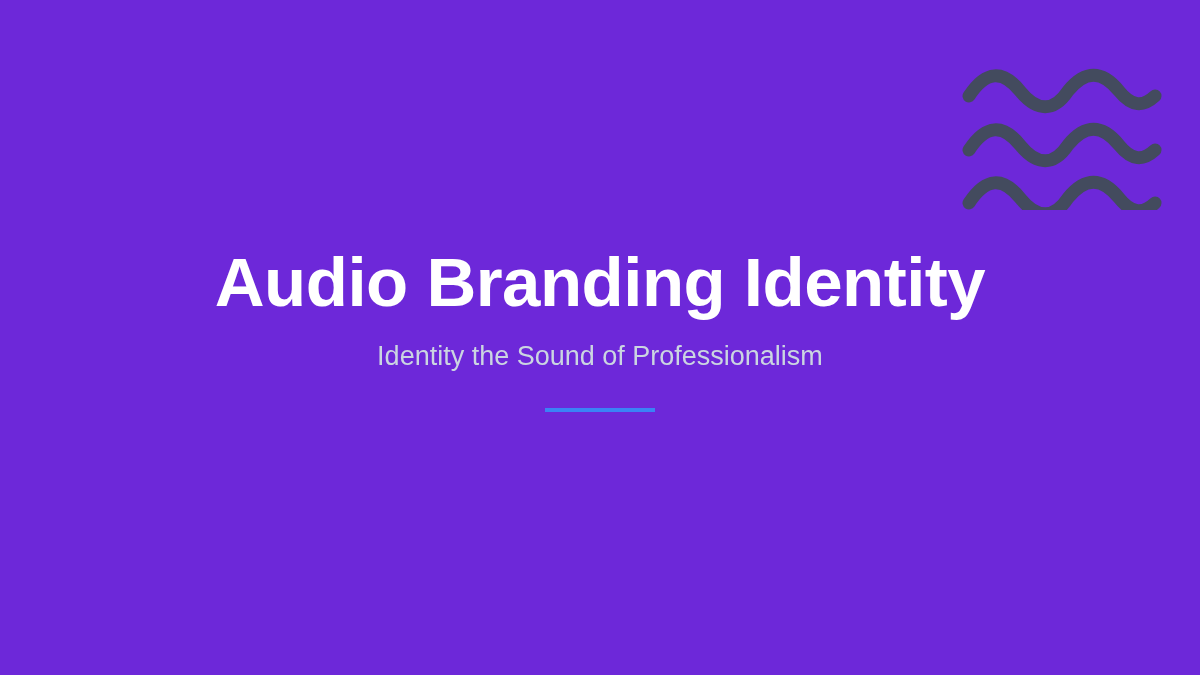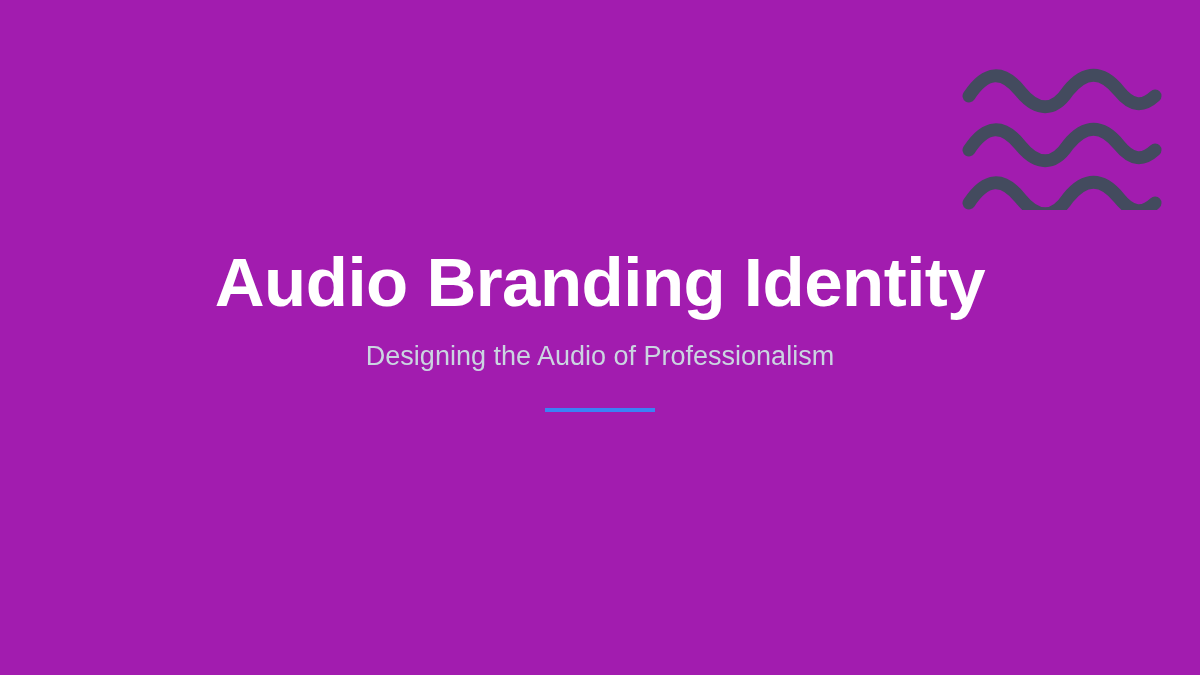--- a/index.html
+++ b/index.html
@@ -84,34 +84,34 @@
     left: 545px;
     width: 110px;
     height: 4px;
     background: #3b82f6;
     border-radius: 0;
   }
 </style>
 </head>
 <body>
 
-<div class="slide" style="background: #a21caf; text-decoration: underline;">
+<div class="slide" style="background: #6d28d9; text-decoration: underline;">
 
   <div class="wave-decor">
     <svg viewBox="0 0 208 150" xmlns="http://www.w3.org/2000/svg" aria-hidden="true">
       <g fill="none" stroke="#434b5e" stroke-width="13" stroke-linecap="round" stroke-linejoin="round">
         <path d="M11 36 C 28 10, 45 10, 62 31 C 79 52, 96 52, 110 31 C 127 10, 144 10, 161 31 C 174 47, 185 47, 197 36"></path>
         <path d="M11 90 C 28 64, 45 64, 62 85 C 79 106, 96 106, 110 85 C 127 64, 144 64, 161 85 C 174 101, 185 101, 197 90"></path>
         <path d="M11 143 C 28 117, 45 117, 62 138 C 79 159, 96 159, 110 138 C 127 117, 144 117, 161 138 C 174 154, 185 154, 197 143"></path>
       </g>
     </svg>
   </div>
 
   <div class="hero">
 
     <h1 class="title" style="color: rgb(255, 255, 255);">Audio Branding Identity</h1>
 
-    <p class="subtitle" style="color: rgb(203, 213, 225);">Designing the Audio of Professionalism</p>
+    <p class="subtitle" style="color: rgb(203, 213, 225);">Identity the Sound of Professionalism</p>
 
     <div class="accent-rule" style="background: rgb(59, 130, 246);"></div>
 
   </div>
 </div>
 
 </body></html>

